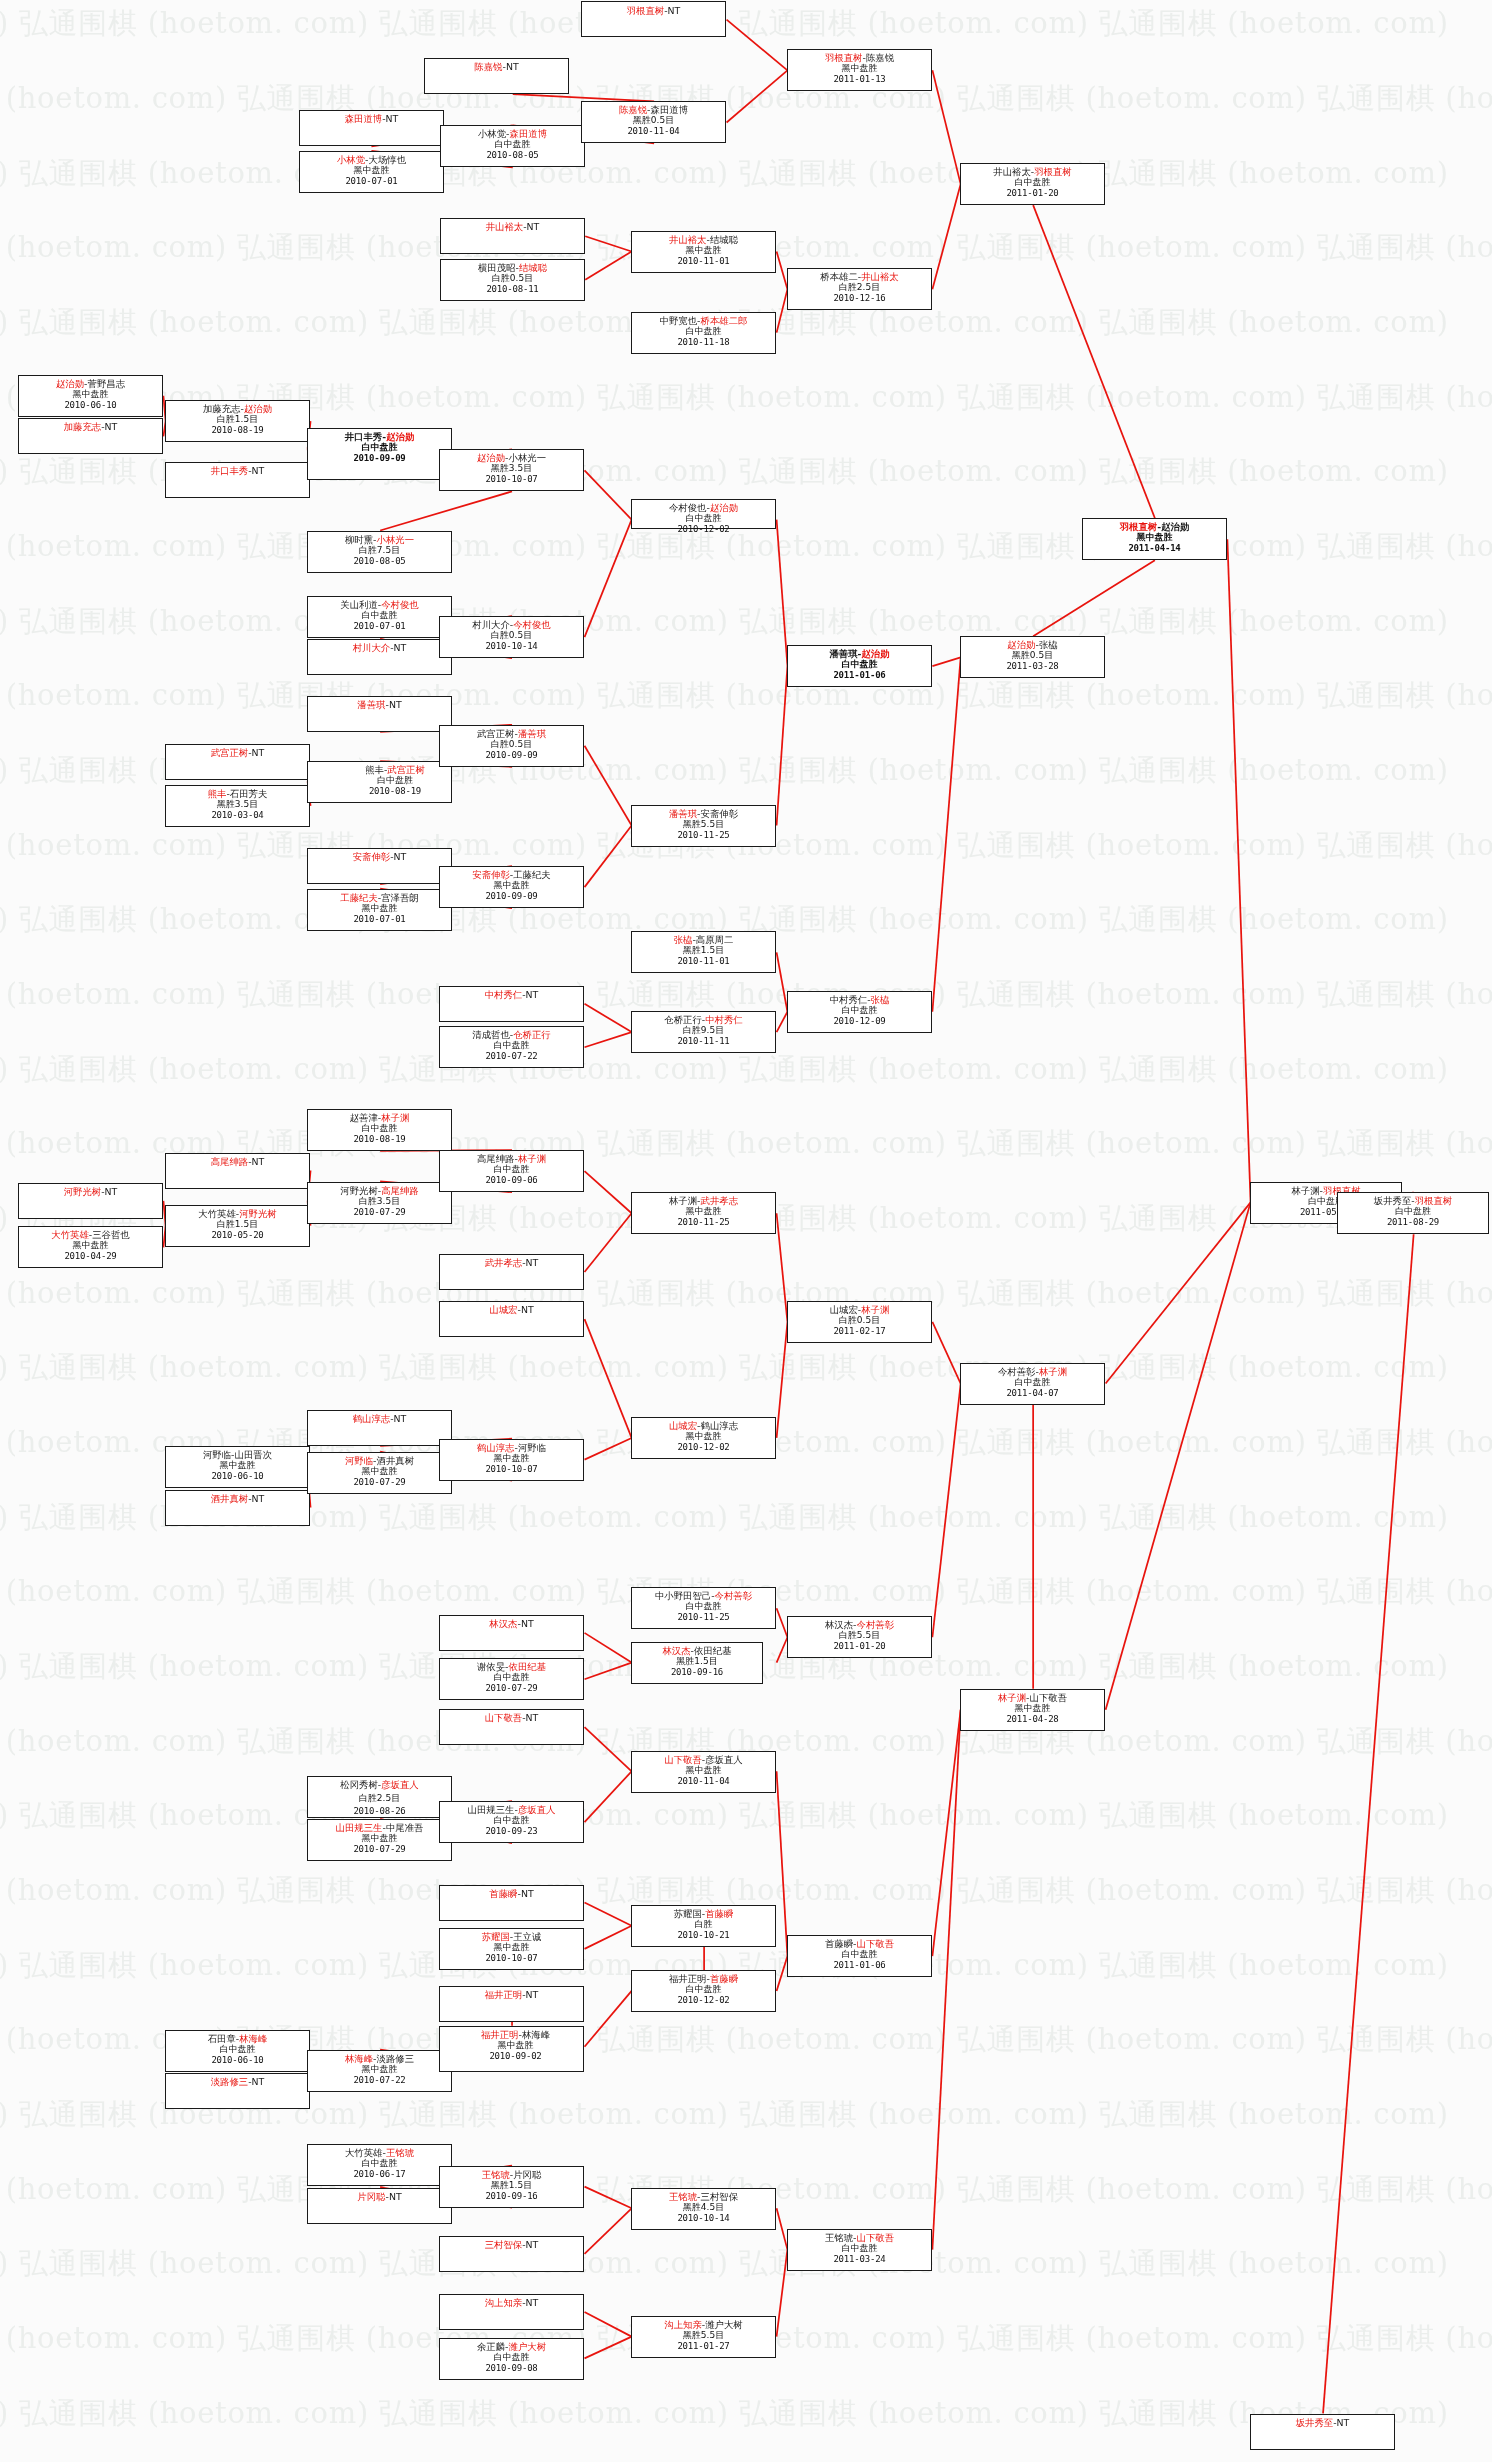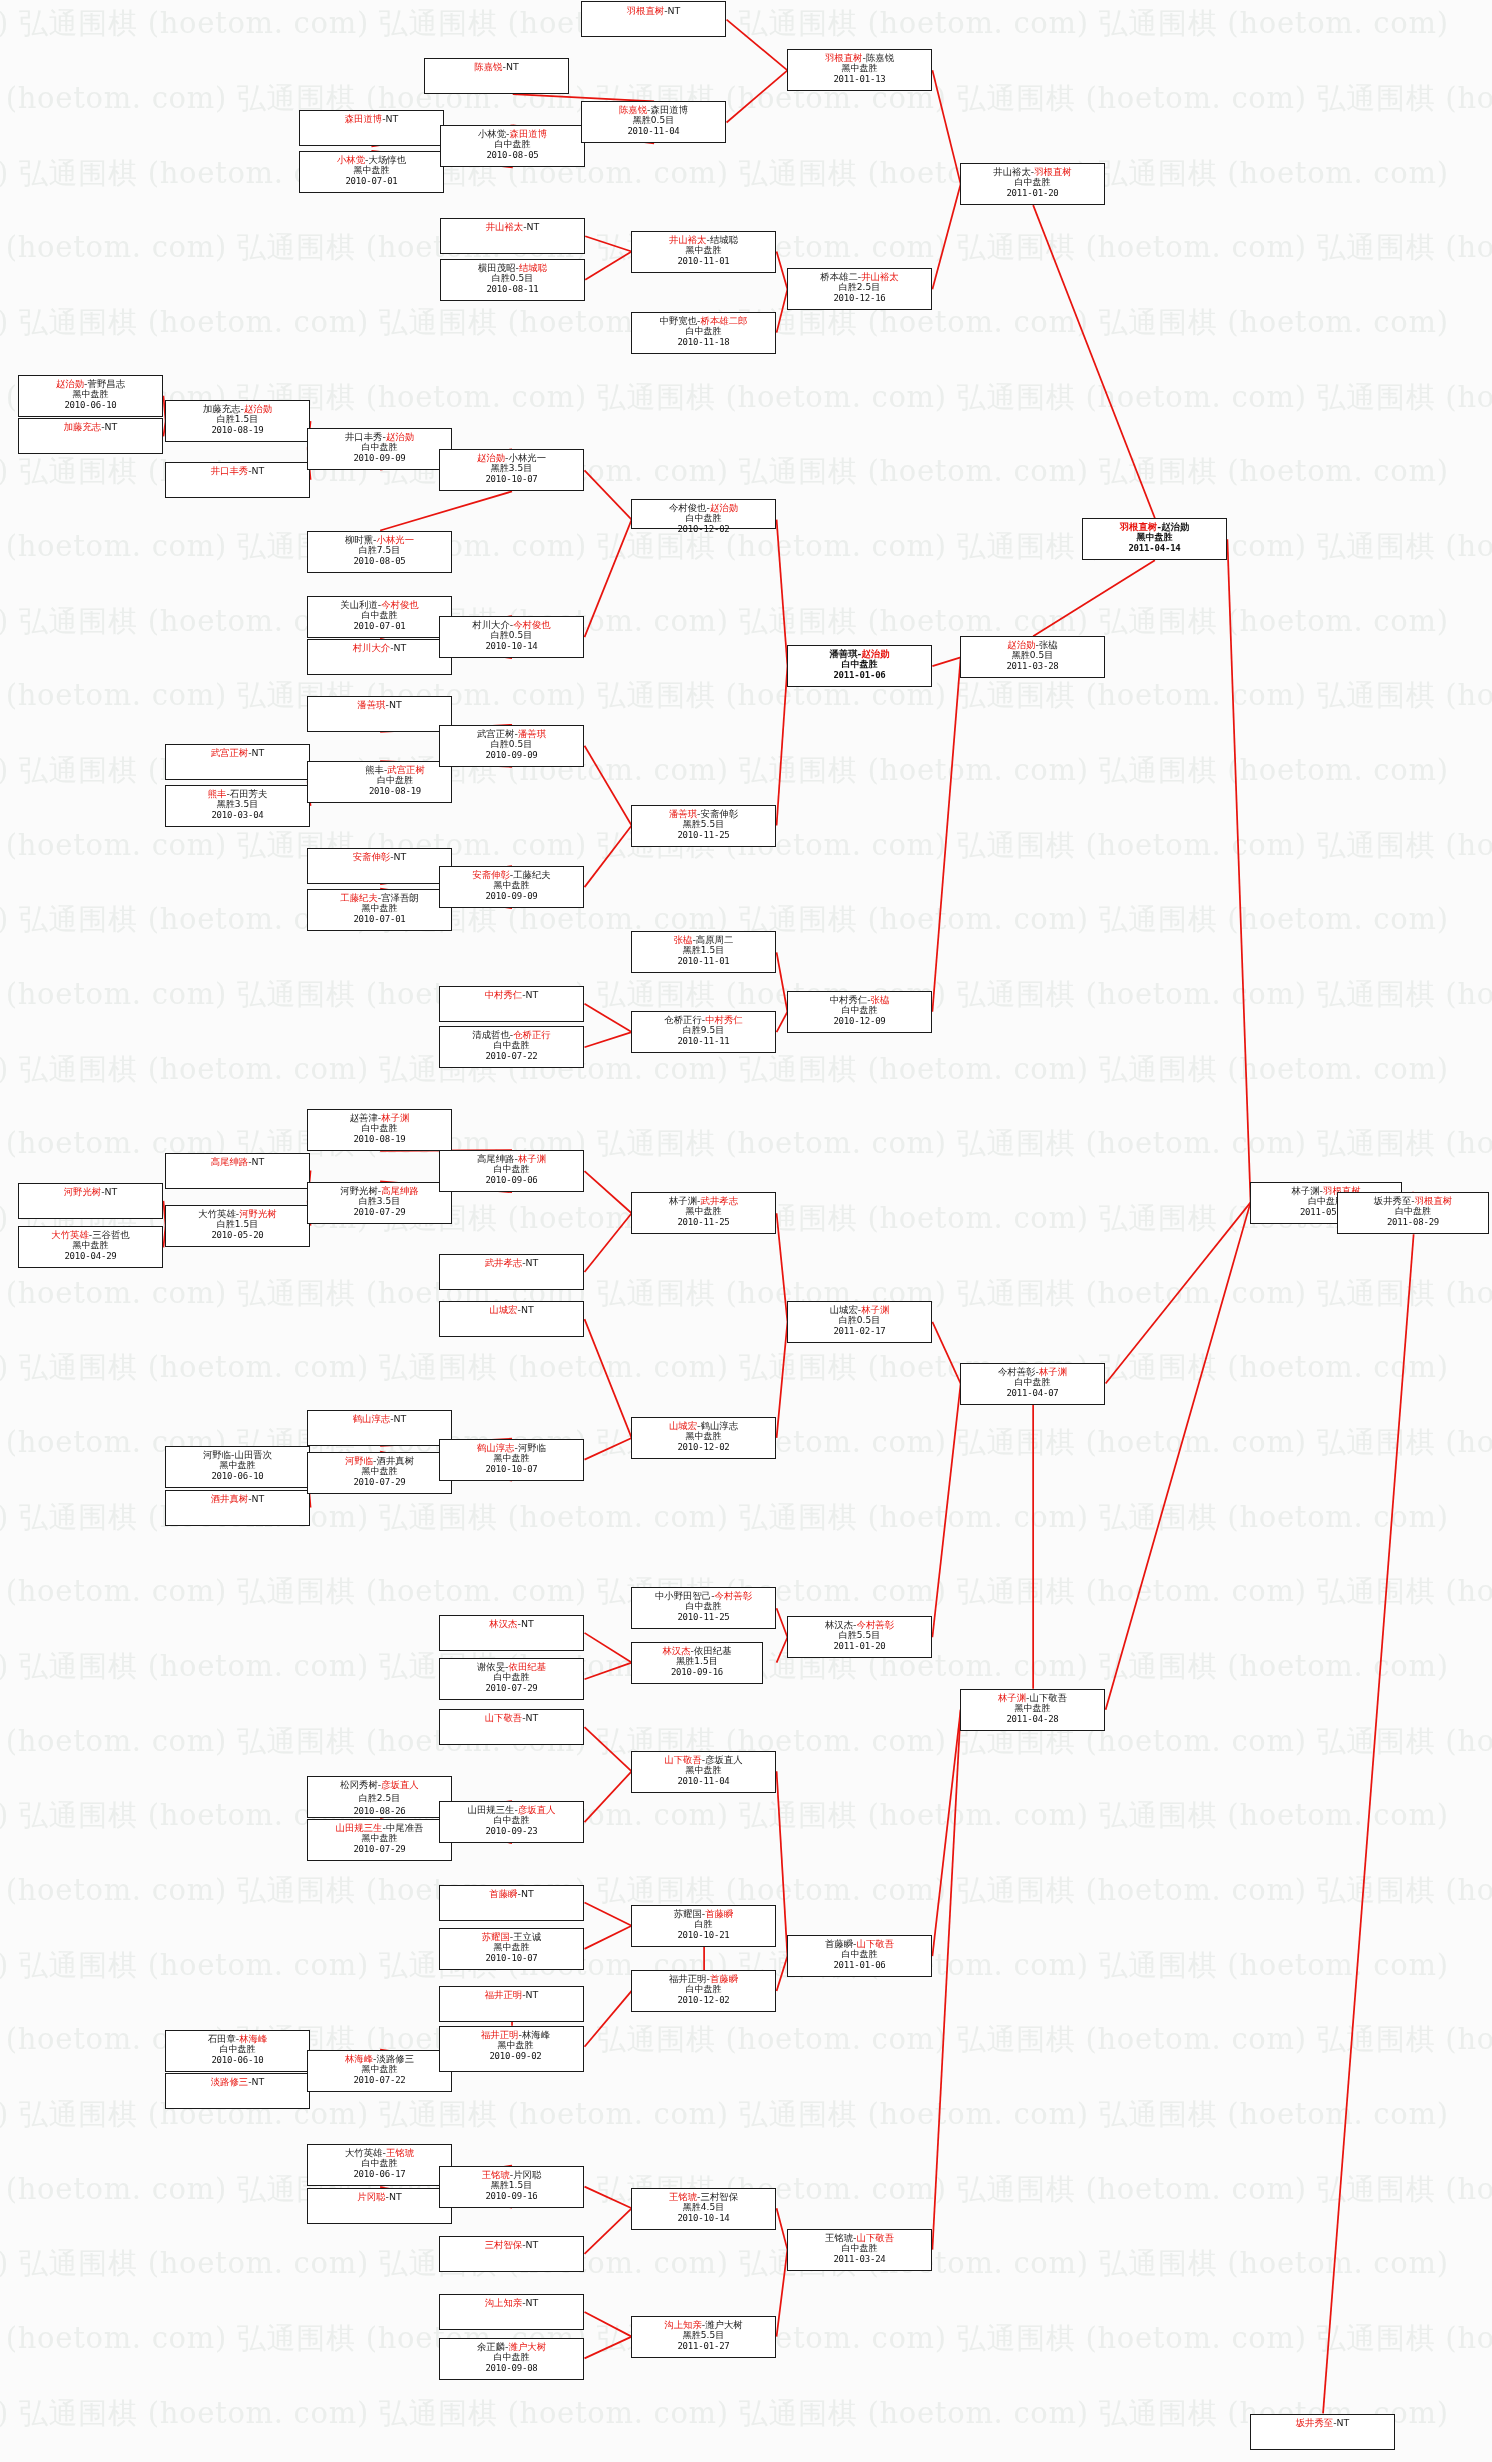--- a/index.html
+++ b/index.html
@@ -224,21 +224,21 @@
         <span class="ln pair"><span class="w">加藤充志</span><span class="sep">-</span><span class="l">NT</span></span>
       </div>
       <div class="node" id="n016" style="left: 165px; top: 400px; width: 145px; height: 42px;">
         <span class="ln pair"><span class="l">加藤充志</span><span class="sep">-</span><span class="w">赵治勋</span></span>
         <span class="ln res">白胜1.5目</span>
         <span class="ln dt">2010-08-19</span>
       </div>
       <div class="node" id="n017" style="left: 165px; top: 462px; width: 145px; height: 36px;">
         <span class="ln pair"><span class="w">井口丰秀</span><span class="sep">-</span><span class="l">NT</span></span>
       </div>
-      <div class="node" id="n018" style="left: 307px; top: 428px; width: 145px; height: 42px;">
+      <div class="node" id="n018" style="left: 307px; top: 428px; width: 145px; height: 52px; font-weight: bold;">
         <span class="ln pair"><span class="l">井口丰秀</span><span class="sep">-</span><span class="w">赵治勋</span></span>
         <span class="ln res">白中盘胜</span>
         <span class="ln dt">2010-09-09</span>
       </div>
       <div class="node" id="n019" style="left: 439px; top: 449px; width: 145px; height: 42px;">
         <span class="ln pair"><span class="w">赵治勋</span><span class="sep">-</span><span class="l">小林光一</span></span>
         <span class="ln res">黑胜3.5目</span>
         <span class="ln dt">2010-10-07</span>
       </div>
       <div class="node" id="n020" style="left: 307px; top: 531px; width: 145px; height: 42px;">

